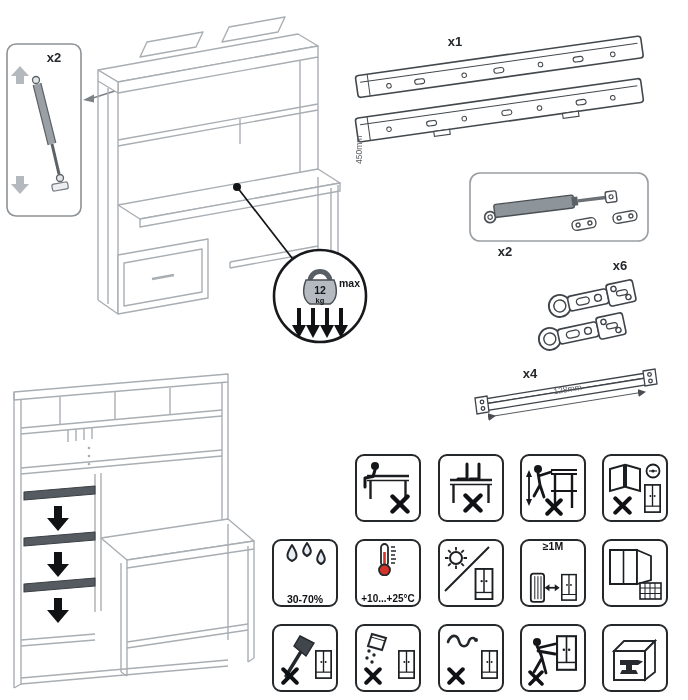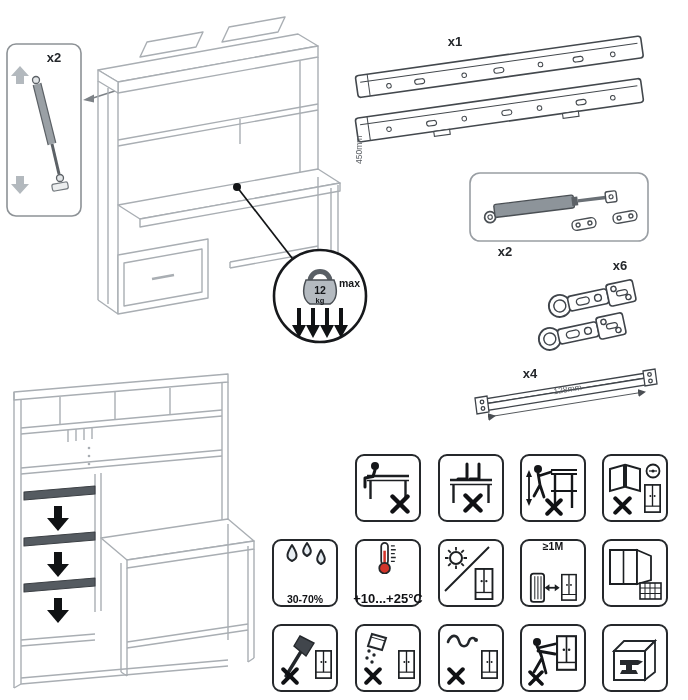--- a/index.html
+++ b/index.html
@@ -7,21 +7,21 @@
         font-family:"Liberation Sans",sans-serif;}
   svg{display:block;}
   #art{position:absolute;left:0;top:0;}
   .qty{font-family:"Liberation Sans",sans-serif;font-size:13px;font-weight:700;fill:#24272b;}
   .dim{font-family:"Liberation Sans",sans-serif;font-size:8.5px;font-weight:400;fill:#5a5e63;}
   .wlab{font-family:"Liberation Sans",sans-serif;font-weight:700;fill:#141619;}
   .cell{position:absolute;width:66px;height:68px;border:2.5px solid #25282b;border-radius:9px;
         background:#fff;box-sizing:border-box;display:flex;flex-direction:column;
         align-items:center;justify-content:center;gap:18px;}
   .cell .lbl{font-size:10.5px;font-weight:700;color:#101114;line-height:1;white-space:nowrap;}
-  .cell .lbl.sm{font-size:13px;}
+  .cell .lbl.sm{font-size:10px;}
 </style>
 </head>
 <body>
 
 <div class="page">
 
 <svg id="art" width="688" height="700" viewBox="0 0 688 700">
   <defs>
     <symbol id="sym-x" viewBox="0 0 20 20">
       <line x1="2.5" y1="2.5" x2="17.5" y2="17.5" stroke="#101114" stroke-width="4.4" stroke-linecap="round"></line>

